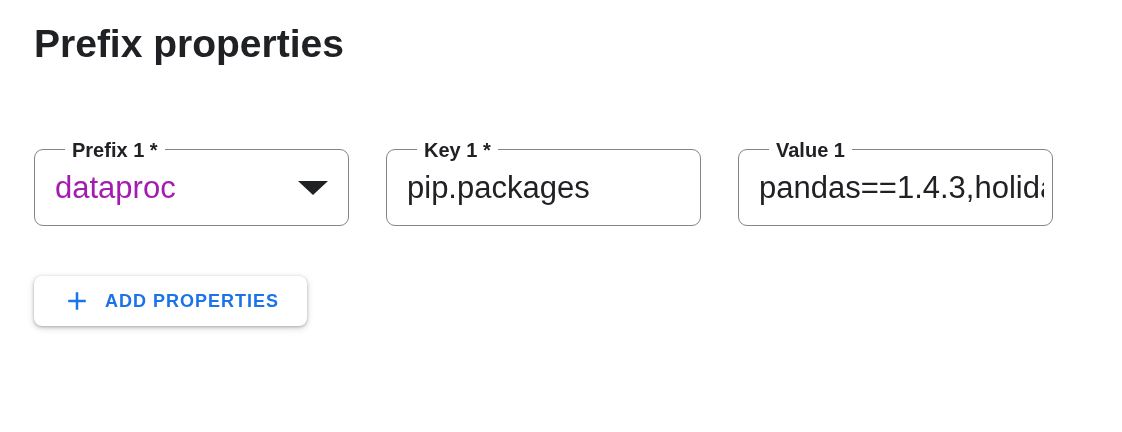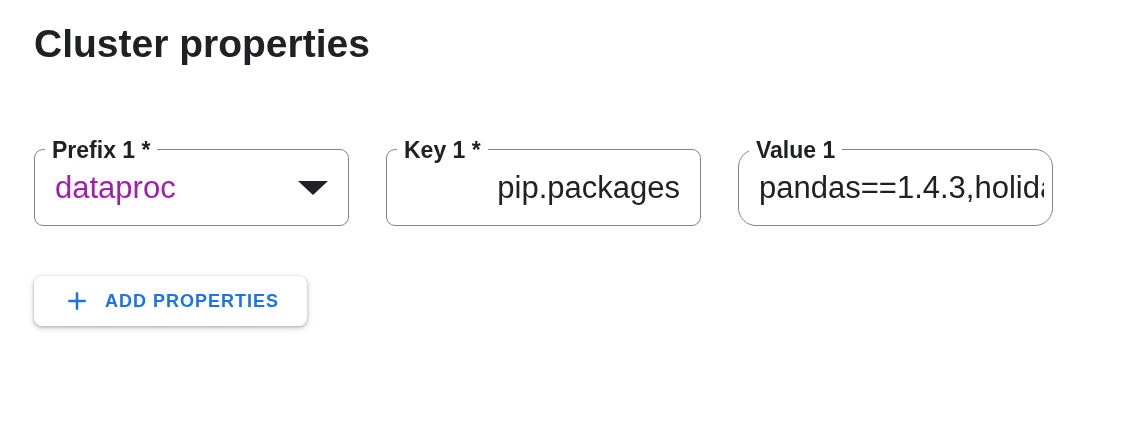--- a/index.html
+++ b/index.html
@@ -29,39 +29,39 @@
   }
   .field {
     position: relative;
     width: 315px; height: 77px;
     border: 1.5px solid #80868b;
     border-radius: 9px;
     background: #ffffff;
     display: flex; align-items: center;
     padding: 0 20px;
   }
-  .field.value-field { padding-right: 8px; border-radius: 18px; }
+  .field.value-field { padding-right: 8px; }
   .field-label {
-    position: absolute; top: -13px; left: 10px;
+    position: absolute; top: -13px; left: 30px;
     background: #ffffff; padding: 0 7px;
-    font-size: 23px; line-height: 26px; font-weight: 600;
+    font-size: 20px; line-height: 26px; font-weight: 600;
     color: #202124; white-space: nowrap;
   }
   .field-inner {
     display: flex; align-items: center; justify-content: space-between;
     width: 100%; min-width: 0;
   }
   .field-value-text {
     font-size: 31px; color: #a21caf; white-space: nowrap;
     overflow: hidden;
   }
   .field input {
     border: none; outline: none; background: transparent;
     font-family: inherit; font-size: 31px; color: #202124;
-    width: 100%; min-width: 0; padding: 0; margin: 0; text-align: right;
+    width: 100%; min-width: 0; padding: 0; margin: 0;
   }
   .dropdown-arrow {
     width: 0; height: 0; flex: 0 0 auto;
     border-left: 15px solid transparent;
     border-right: 15px solid transparent;
     border-top: 14px solid #202124;
     margin-left: 12px;
   }
 
   .add-btn {
@@ -81,21 +81,21 @@
   .add-btn-label {
     font-size: 18px; font-weight: 600; letter-spacing: 1px;
     white-space: nowrap;
   }
 </style>
 </head>
 <body>
 
 <div class="container">
 
-  <h1 class="page-title">Cluster properties</h1>
+  <h1 class="page-title">Prefix properties</h1>
 
 
   <div class="fields-row">
 
     <div class="field">
       <span class="field-label">Prefix 1 *</span>
       <div class="field-inner">
         <span class="field-value-text">dataproc</span>
         <span class="dropdown-arrow"></span>
       </div>

